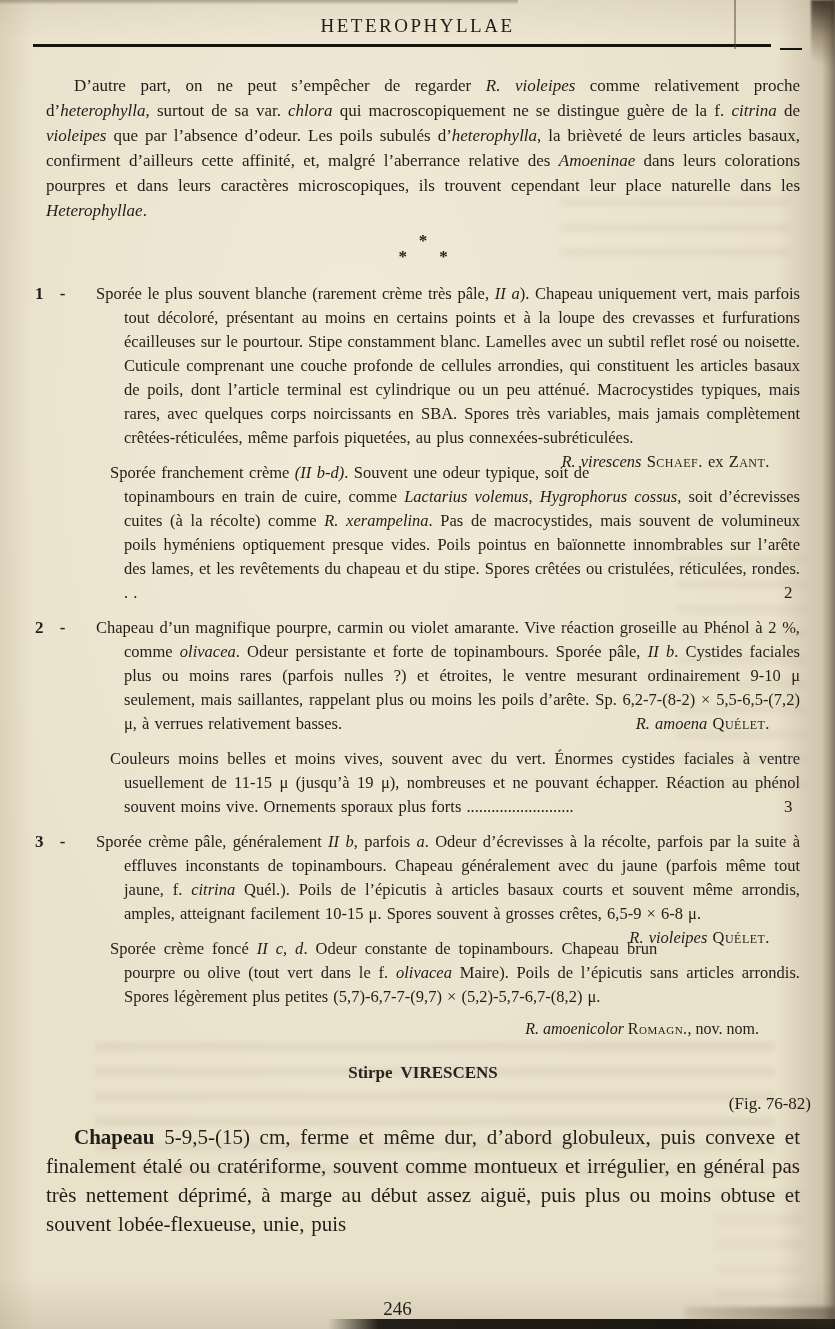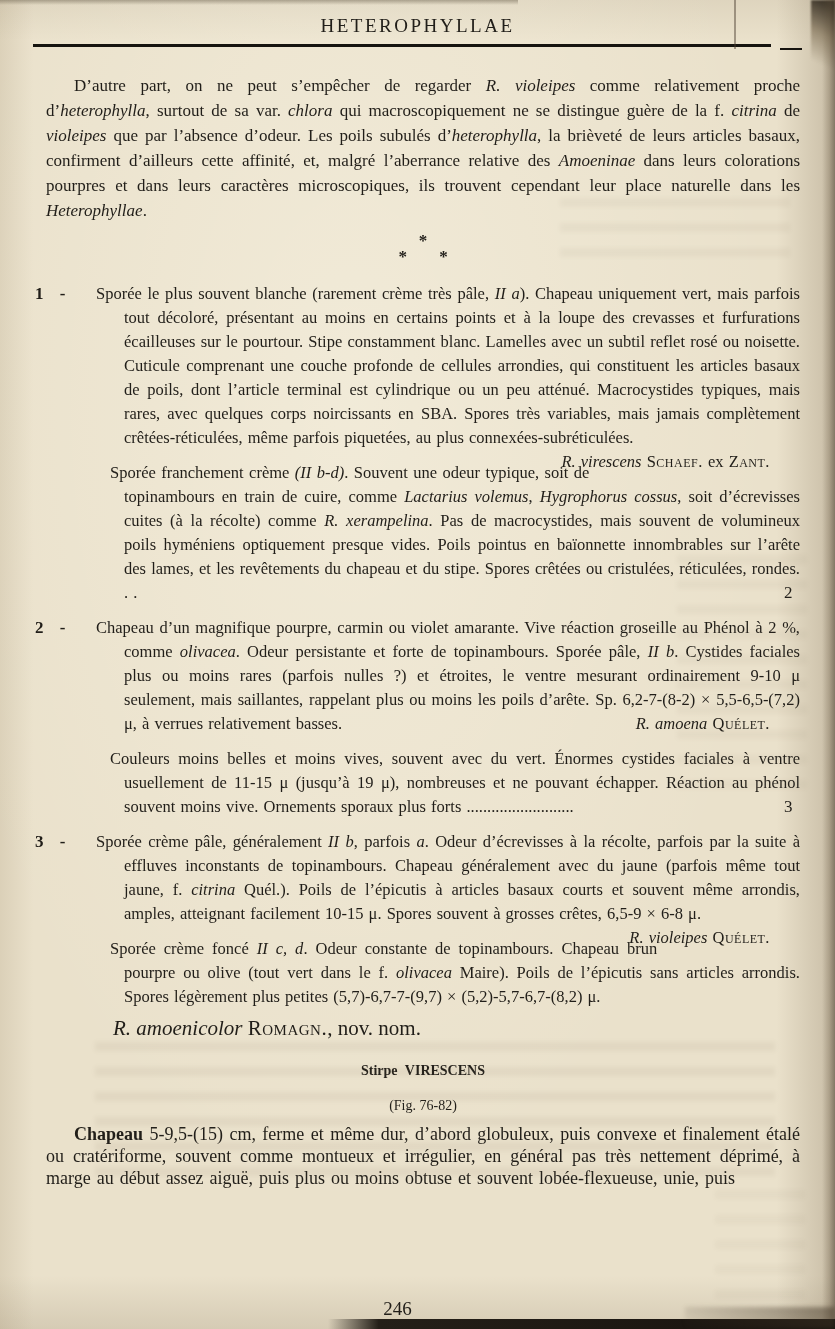--- a/index.html
+++ b/index.html
@@ -53,36 +53,36 @@
     text-align: justify;
     text-indent: -28px;
     font-size: 16.5px;
     line-height: 24px;
     word-spacing: 1px;
     margin-bottom: 7px;
   }
   .entry.alt { text-indent: -14px; }
   .result { float: right; margin-right: 30px; white-space: nowrap; }
   .tail { float: right; margin-right: 2px; font-size: 17px; }
-  .result-line { text-align: left; padding-right: 52px; font-size: 21px; line-height: 25px; }
+  .result-line { text-align: right; padding-right: 52px; font-size: 16px; line-height: 25px; }
   .i { font-style: italic; }
   .b { font-weight: bold; }
   .sc { font-variant: small-caps; letter-spacing: 0.5px; }
   
-  .stirpe { margin-top: 22px; text-align: center; font-weight: bold; font-size: 14px; word-spacing: 4px; }
+  .stirpe { margin-top: 22px; text-align: center; font-weight: bold; font-size: 17px; word-spacing: 4px; }
   .species-title { margin: 13px 0 0 0; text-align: center; font-size: 25px; font-weight: bold; letter-spacing: 1px; word-spacing: 6px; }
   .species-title .author { font-style: italic; letter-spacing: 0; word-spacing: 3px; }
-  .fig { margin-top: 19px; text-align: center; font-size: 14px; }
+  .fig { margin-top: 11px; text-align: right; font-size: 17px; }
   .section-head { margin: 26px 0 0 0; font-size: 18px; font-weight: bold; letter-spacing: 0.5px; word-spacing: 6px; }
   .description {
     margin-top: 9px;
     text-align: justify;
     text-indent: 28px;
-    font-size: 18px;
-    line-height: 22px;
+    font-size: 21px;
+    line-height: 29px;
     word-spacing: 1.5px;
   }
   .page-number {
     position: absolute; left: 0; bottom: 9px; width: 100%;
     text-align: center; font-size: 19px;
     transform: translateX(-20px);
   }
   
   .artifact { position: absolute; pointer-events: none; }
   .corner-tr { right: 0; top: 0; width: 24px; height: 78px;

